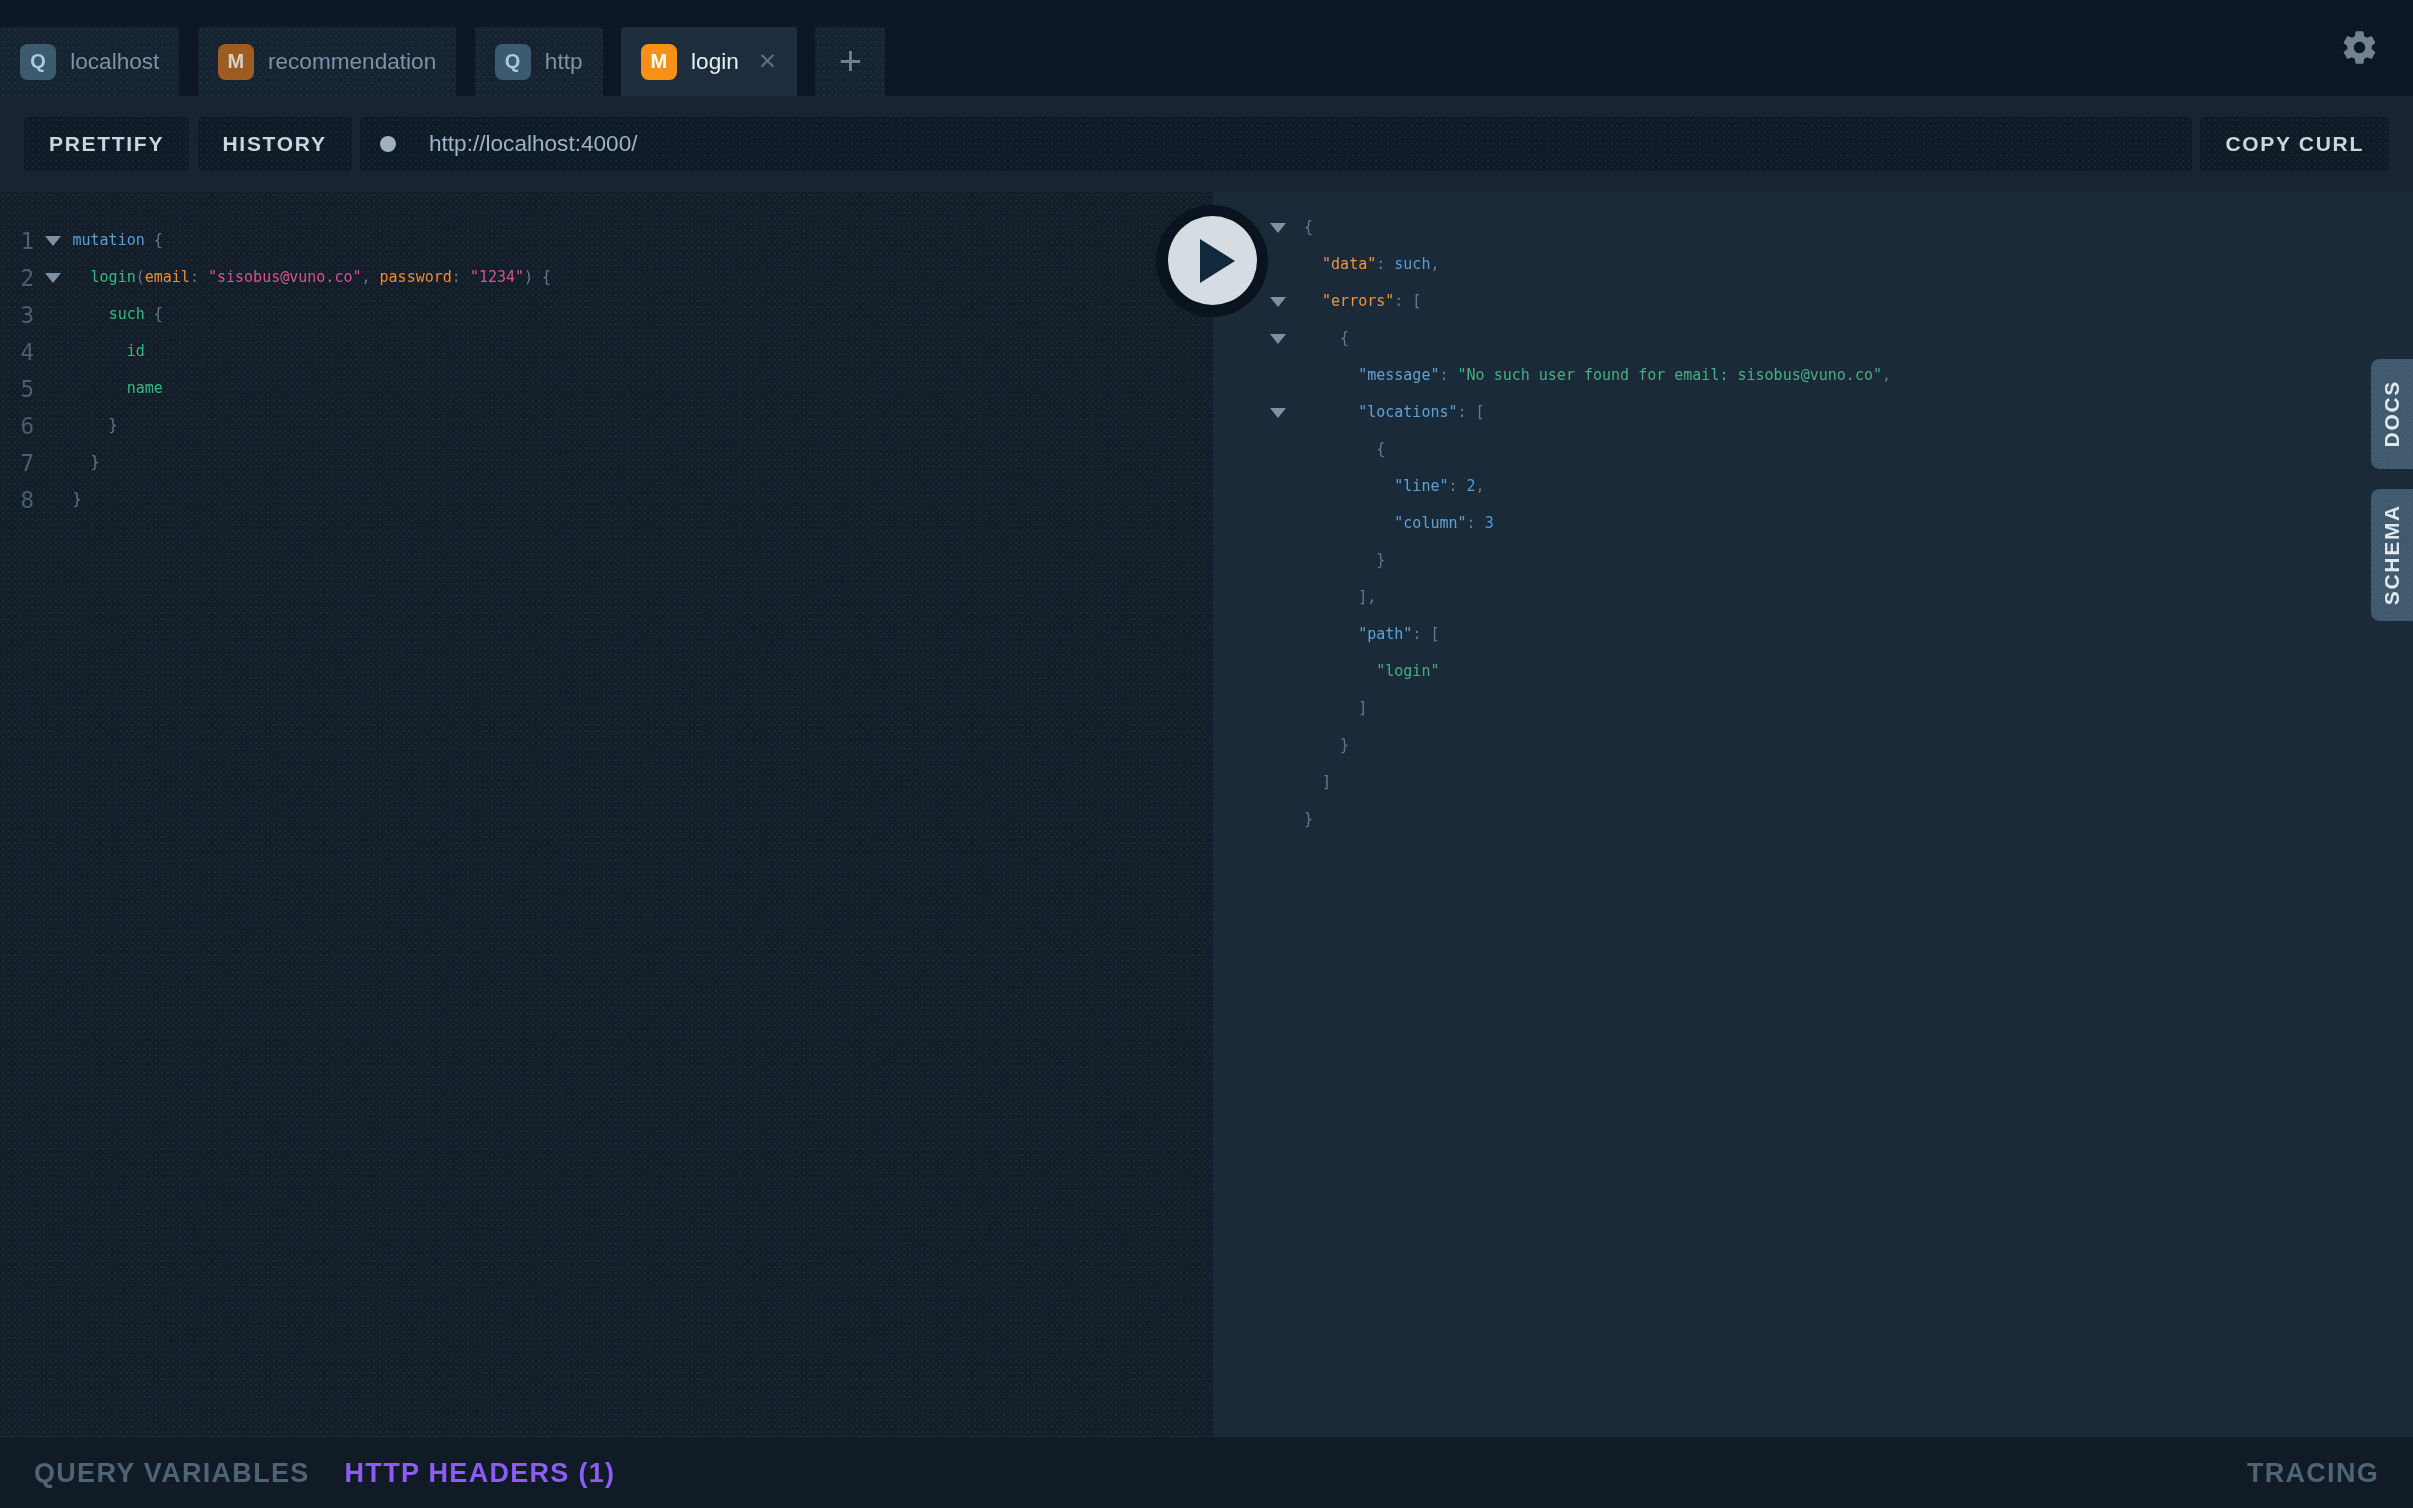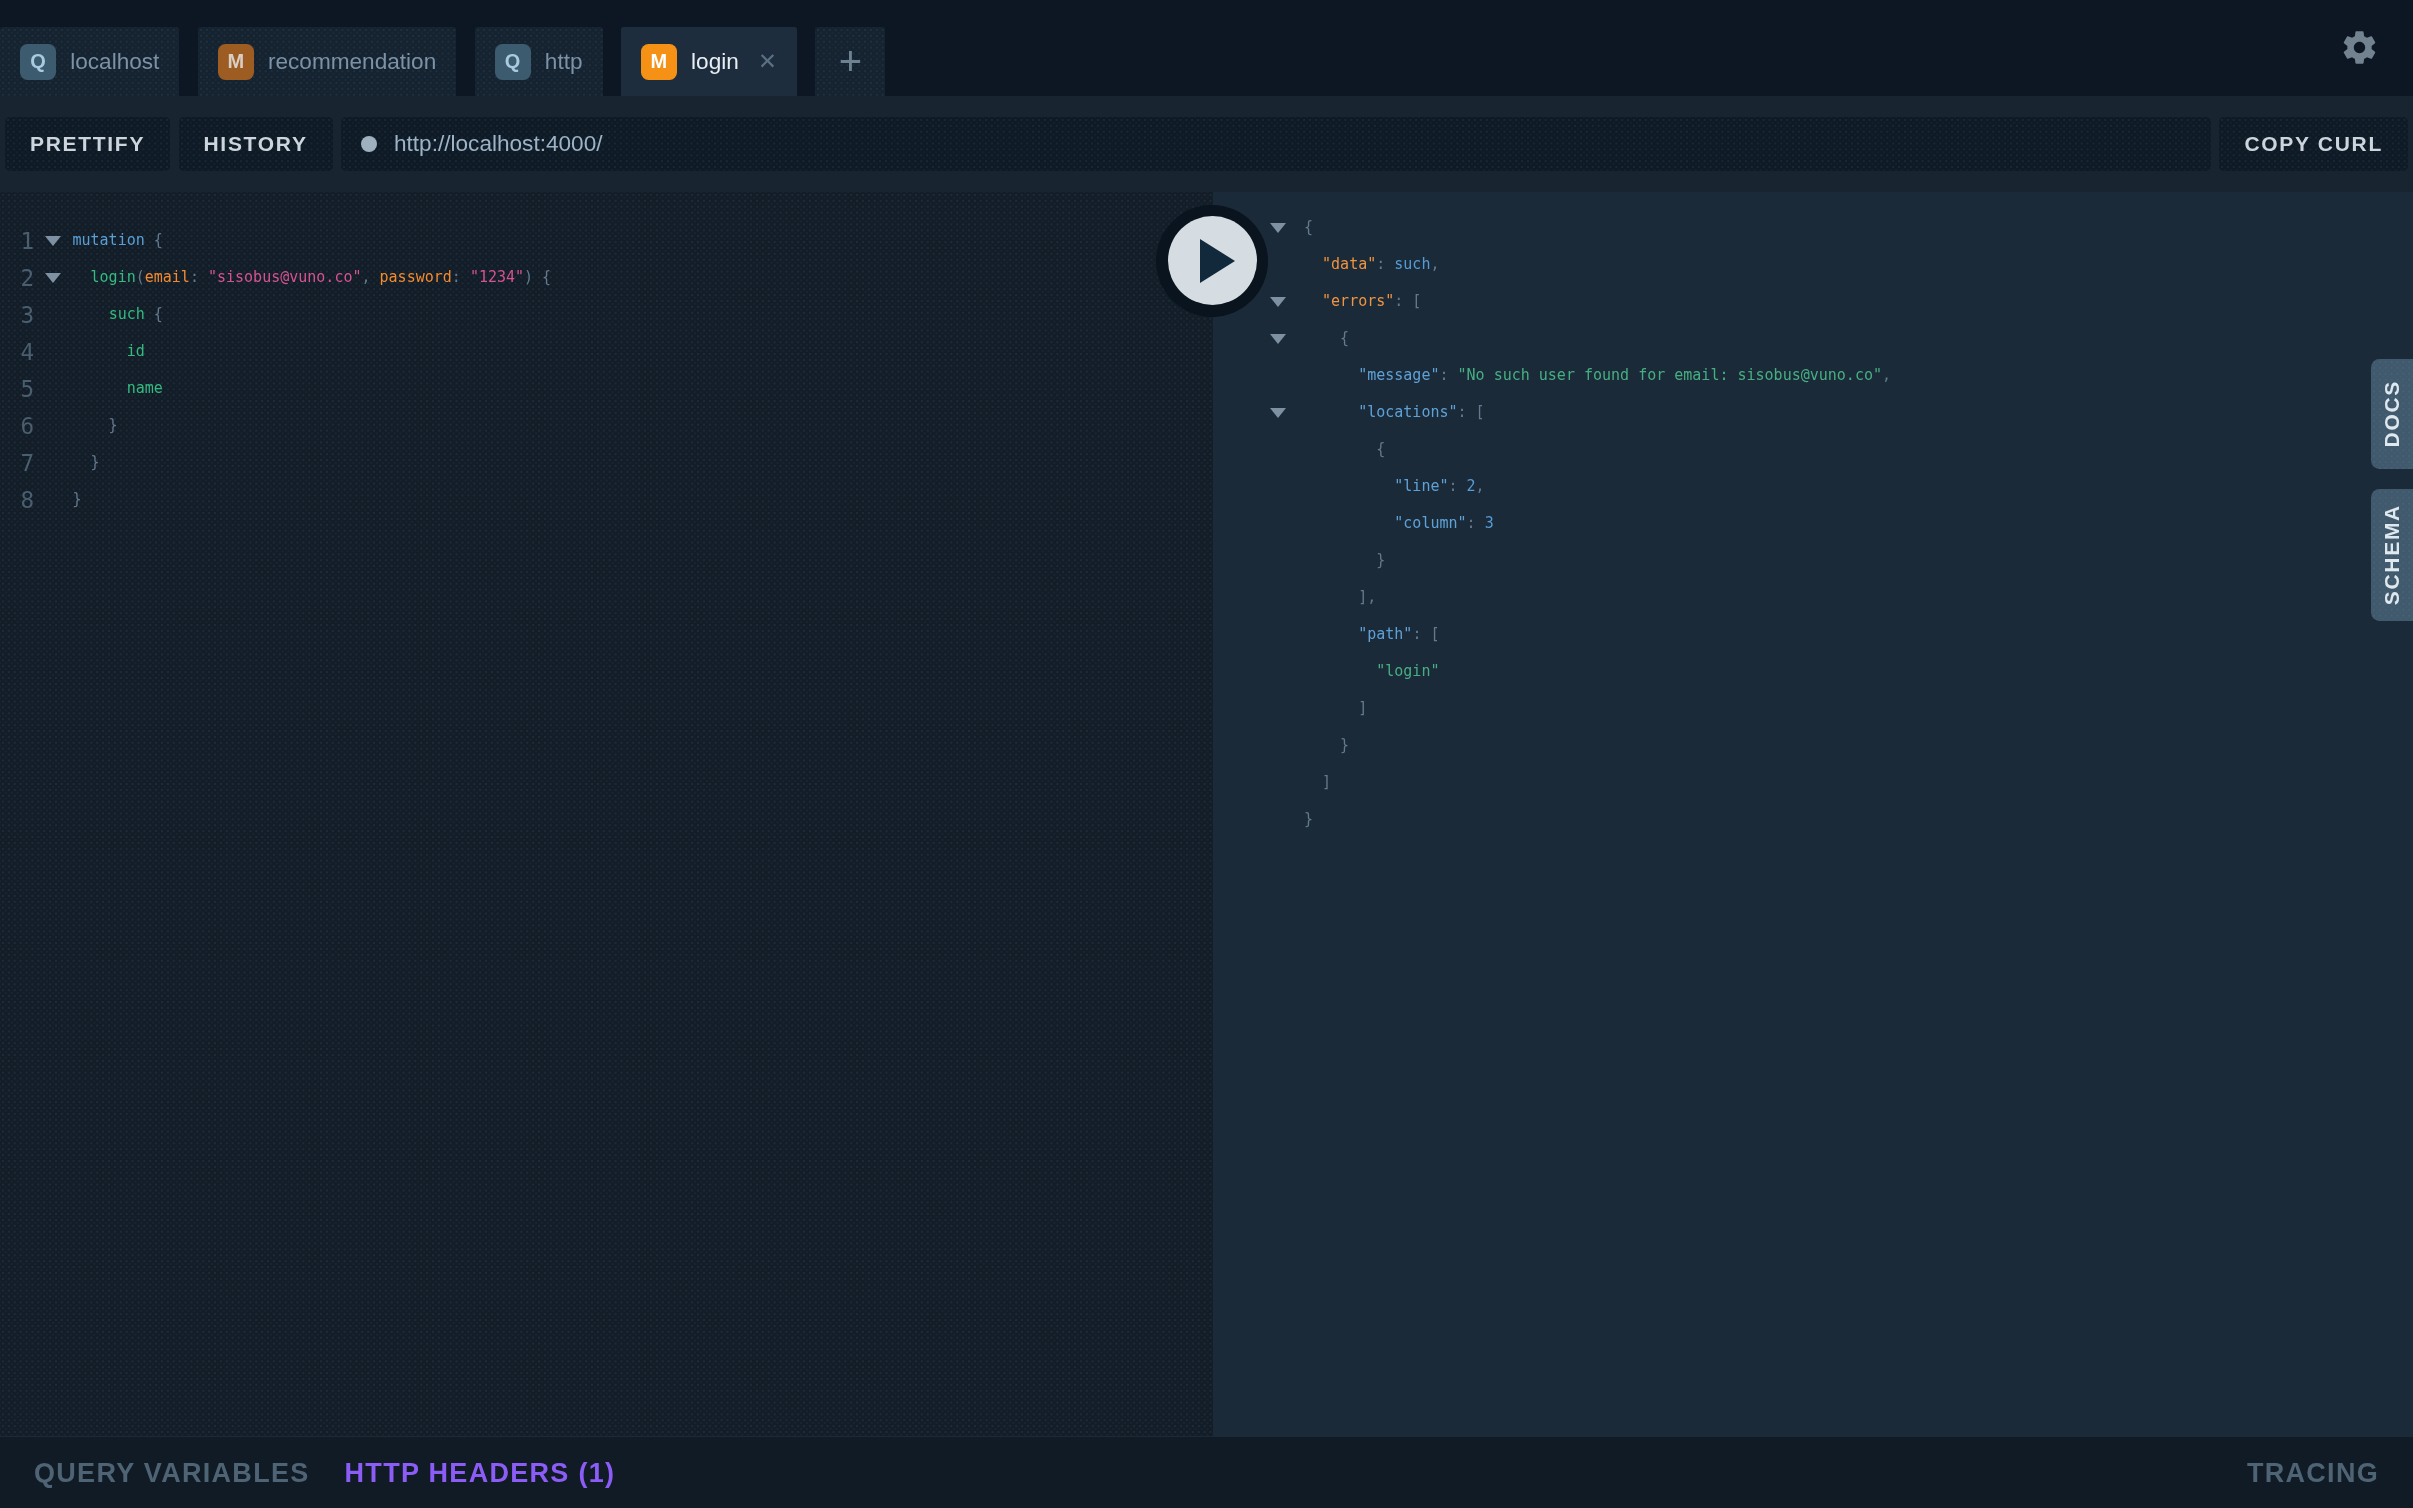--- a/index.html
+++ b/index.html
@@ -45,31 +45,31 @@
     color:#6d8191; font-size:40px; font-weight:300; cursor:pointer;
   }
   .gear {
     position:absolute; top:28px; right:34px; width:39px; height:39px; cursor:pointer;
   }
   .gear svg { width:39px; height:39px; fill:#72828f; }
 
   
   .toolbar {
     height:96px; background:#18242f; display:flex; align-items:center;
-    padding:0 5px; gap:8.4px;
+    padding:0 24px; gap:8.4px;
   }
   .tb-btn {
     height:54px; border-radius:5px; background-color:#0e1a25;
     display:flex; align-items:center; padding:0 25px;
     font-size:21px; font-weight:600; letter-spacing:1.7px; color:#ccd5dd;
     cursor:pointer; white-space:nowrap;
   }
   .urlbar {
     flex:1; height:54px; border-radius:5px; background-color:#0e1a25;
-    display:flex; align-items:center; padding:0 20px; gap:17px;
+    display:flex; align-items:center; padding:0 20px; gap:33px;
   }
   .url-dot { width:16px; height:16px; border-radius:50%; background:#9fb0bf; flex:none; }
   .urlbar input {
     background:transparent; border:none; outline:none; width:100%;
     font-size:22.6px; color:#9db3c6; font-family:"Liberation Sans", sans-serif;
   }
 
   
   .main { height:1244px; display:flex; position:relative; }
   .editor-pane {

